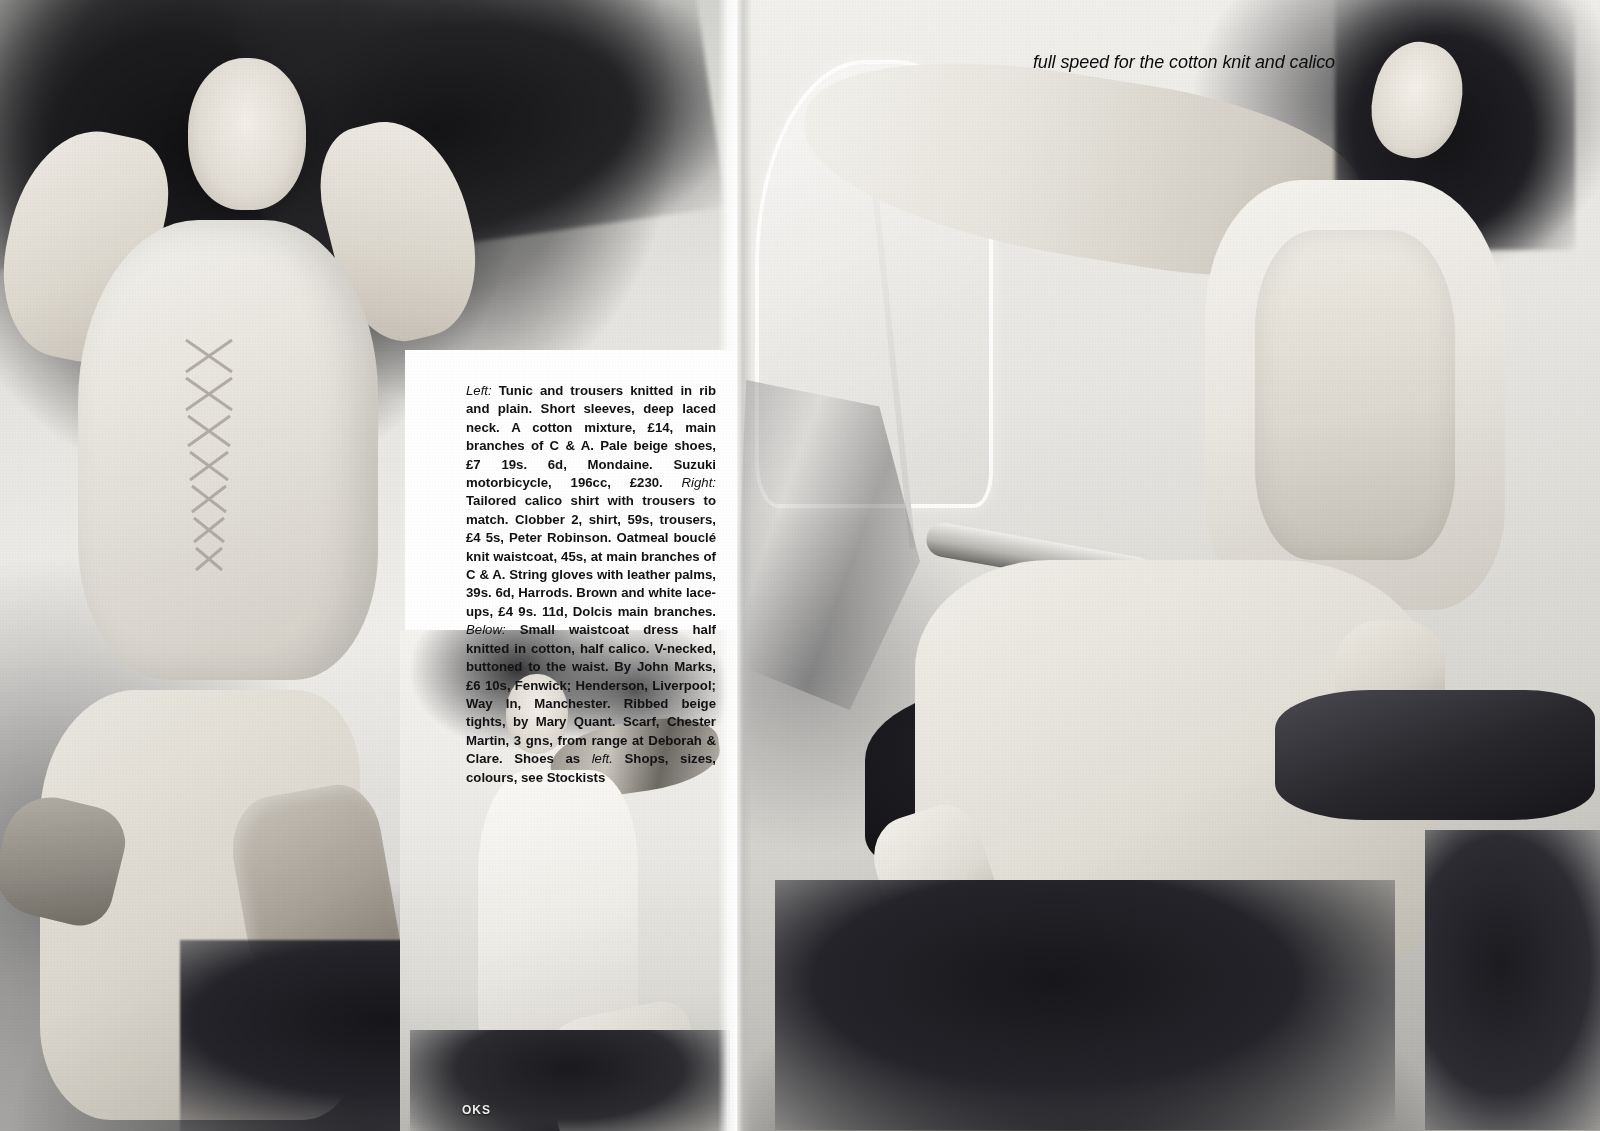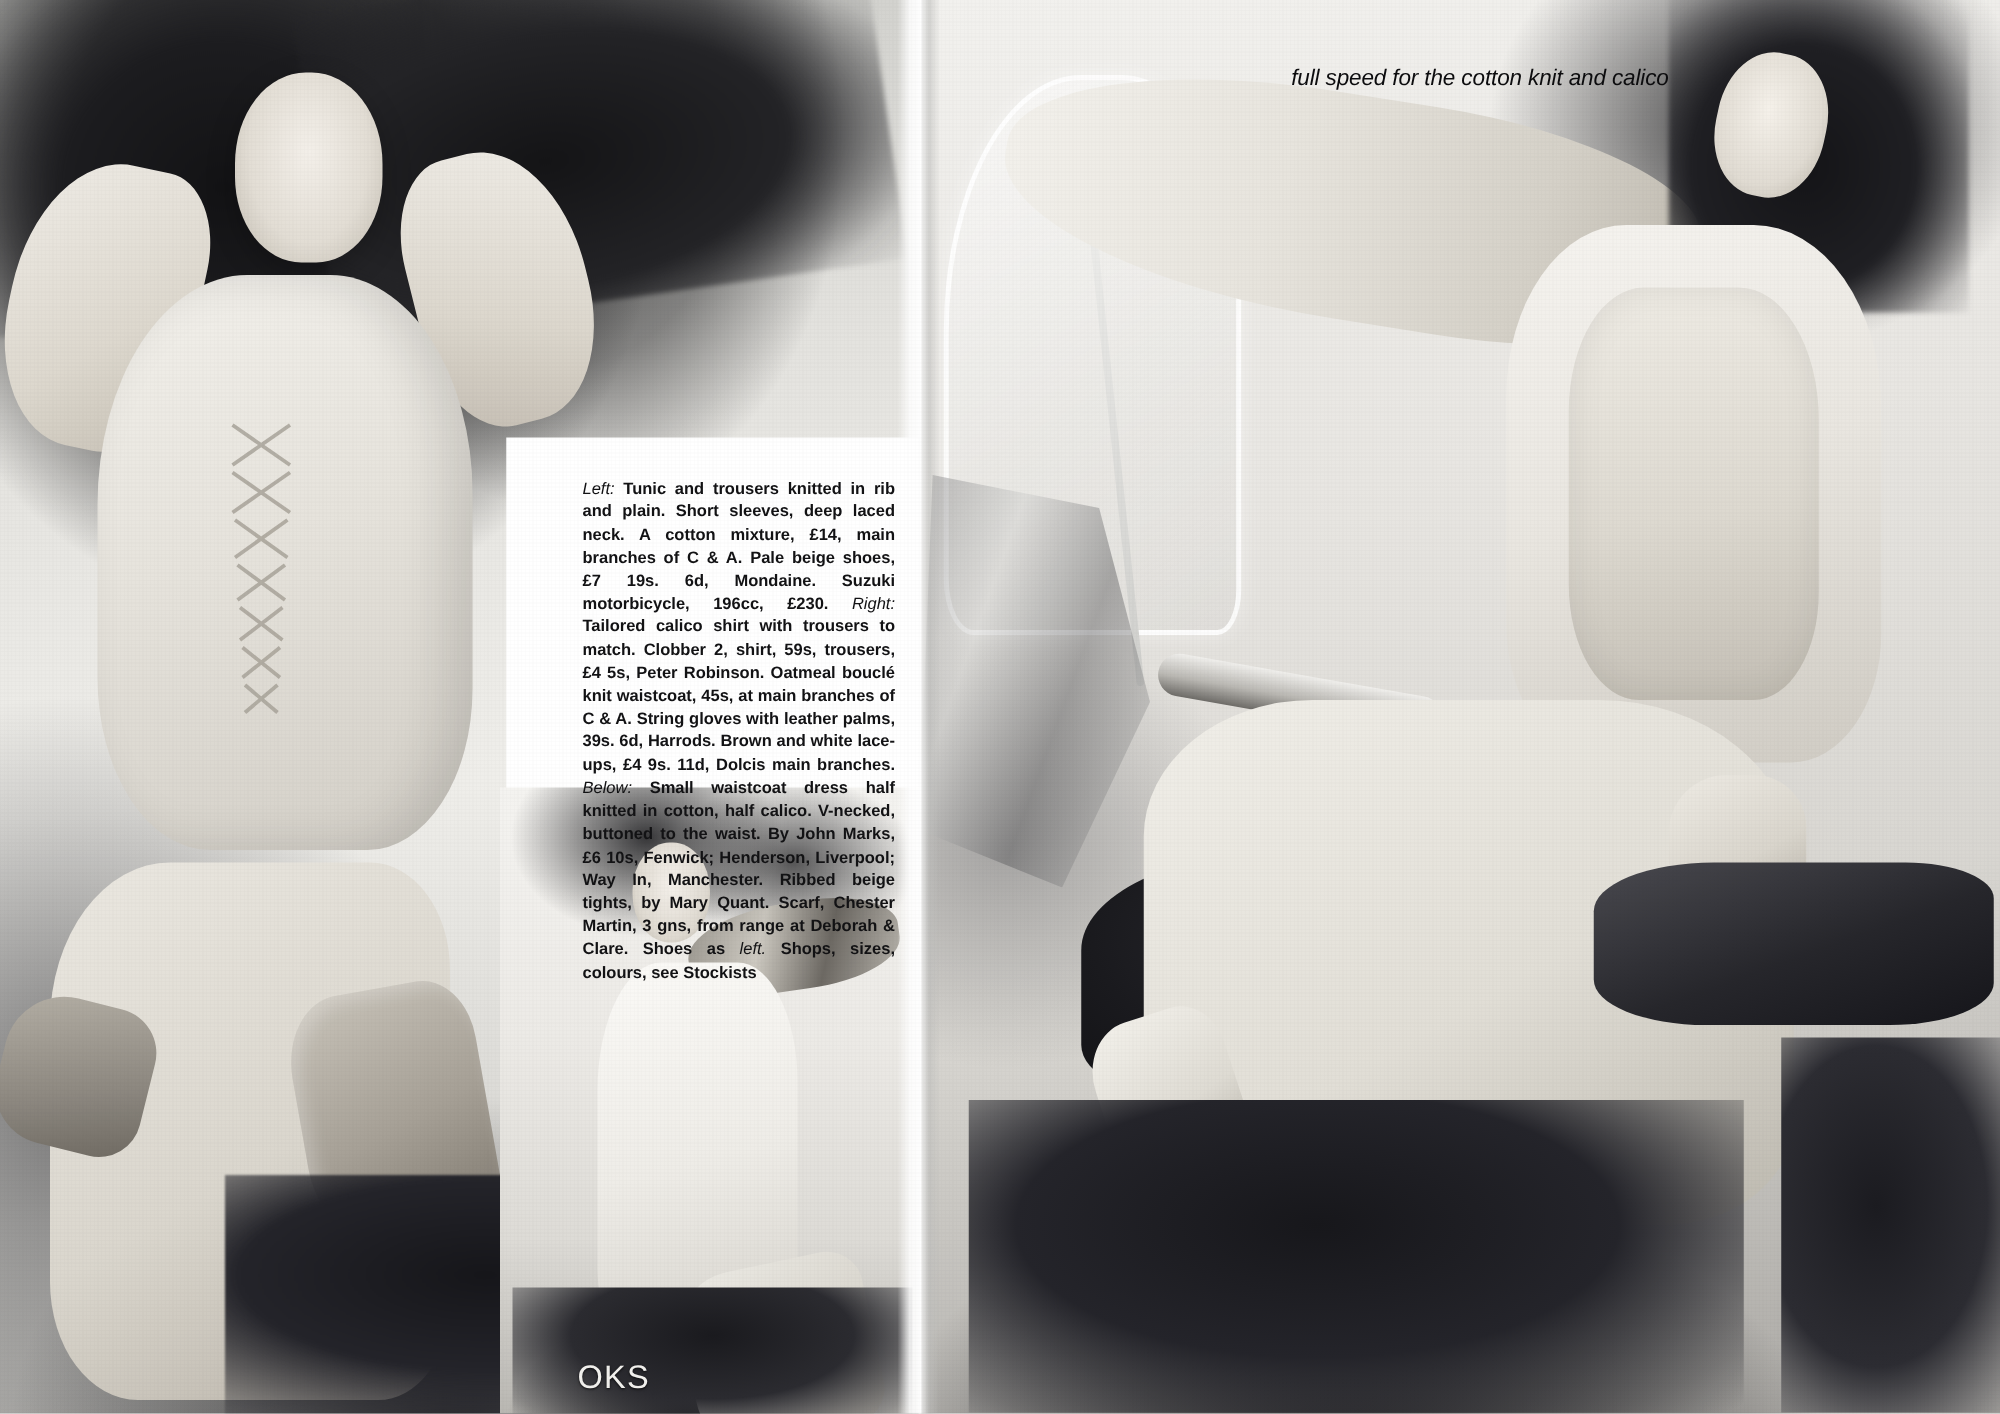--- a/index.html
+++ b/index.html
@@ -134,22 +134,22 @@
     background: linear-gradient(150deg, #eceae4 0%, #d8d5cd 60%, #b5b1a8 100%);
     transform: rotate(-12deg);
   }
   #photo-below .tankrim {
     position: absolute; left: 10px; top: 400px; width: 320px; height: 110px;
     background: radial-gradient(ellipse at 50% 35%, #1a1a1e 0%, #2b2b30 50%, rgba(45,45,50,0.3) 85%, rgba(255,255,255,0) 97%);
   }
   #photo-below .bike-text {
     position: absolute; left: 62px; bottom: 14px;
     font-family: "Liberation Sans", sans-serif;
-    font-weight: 400;
-    font-size: 26px;
+    font-weight: 700;
+    font-size: 12px;
     letter-spacing: 1px;
     color: #f2f1ee;
     text-shadow: 0 1px 2px rgba(0,0,0,.8);
   }
 
   
   #photo-right {
     left: 735px; top: 0;
     width: 865px; height: 1131px;
     background:

